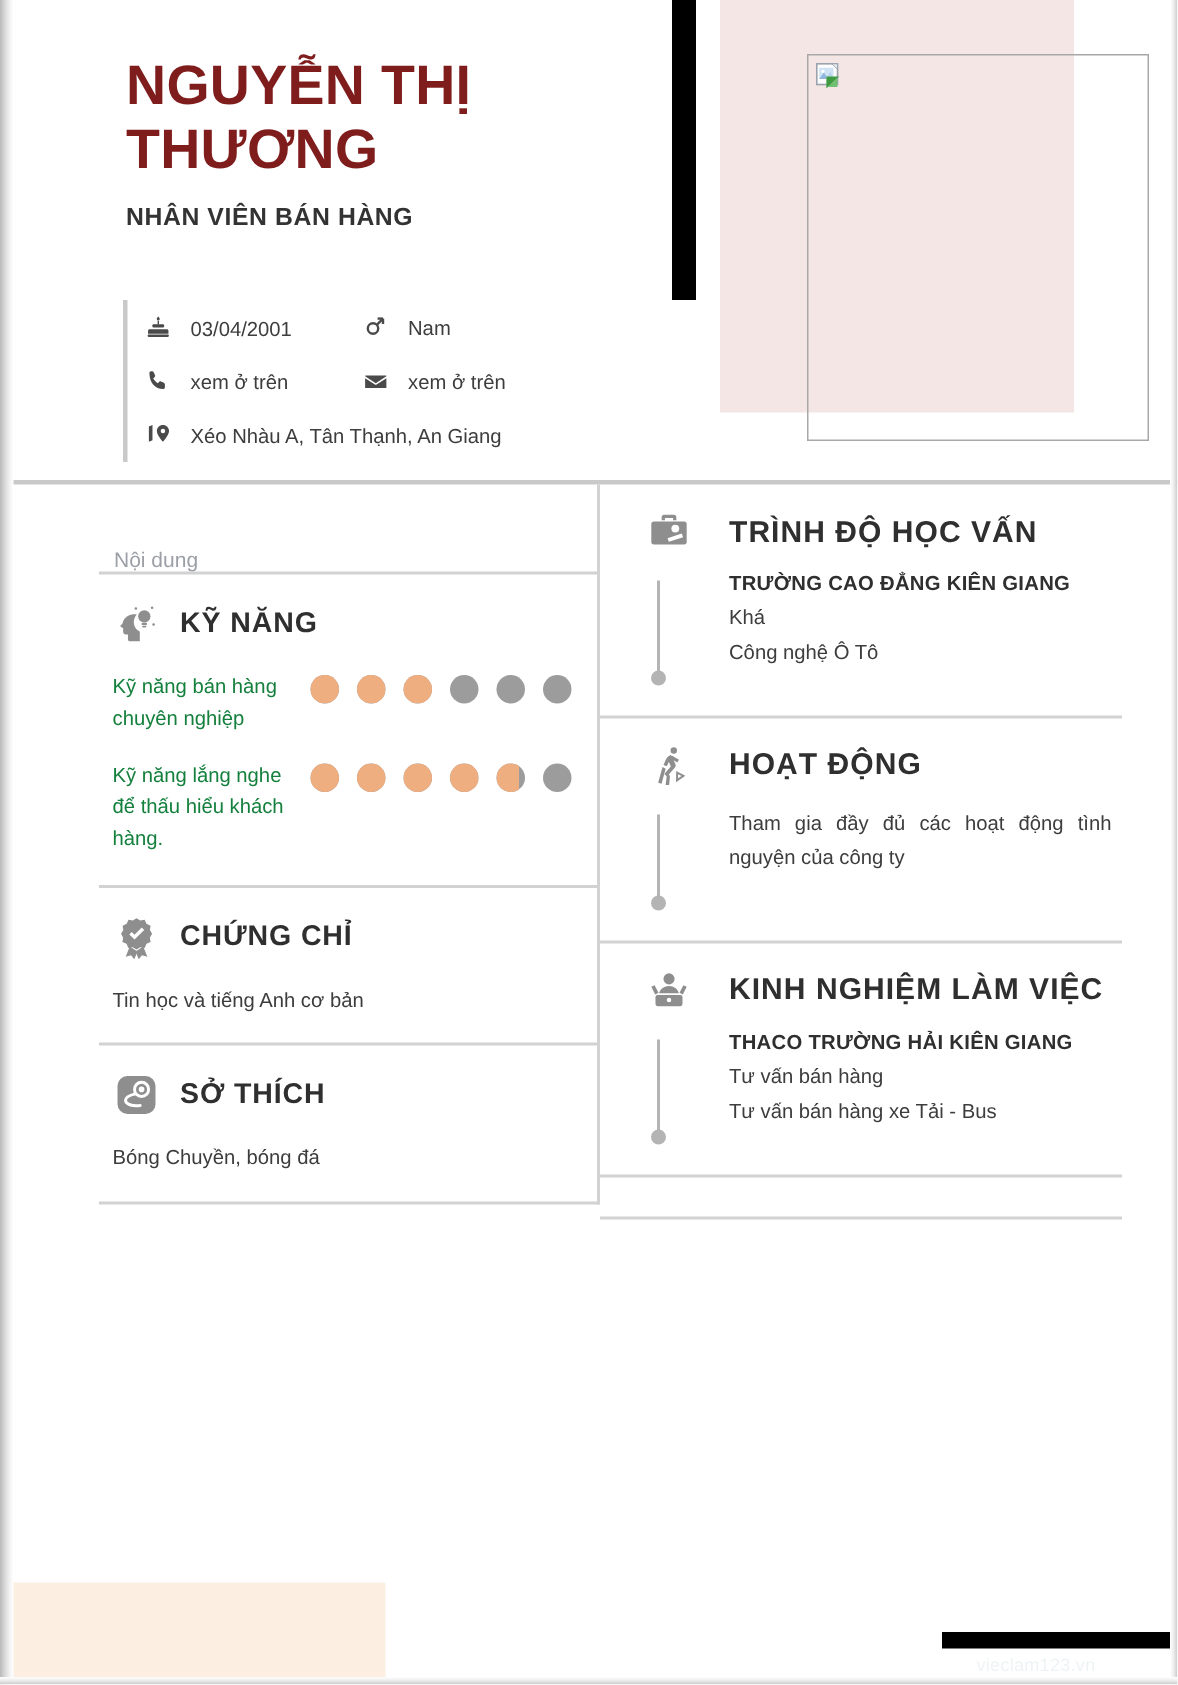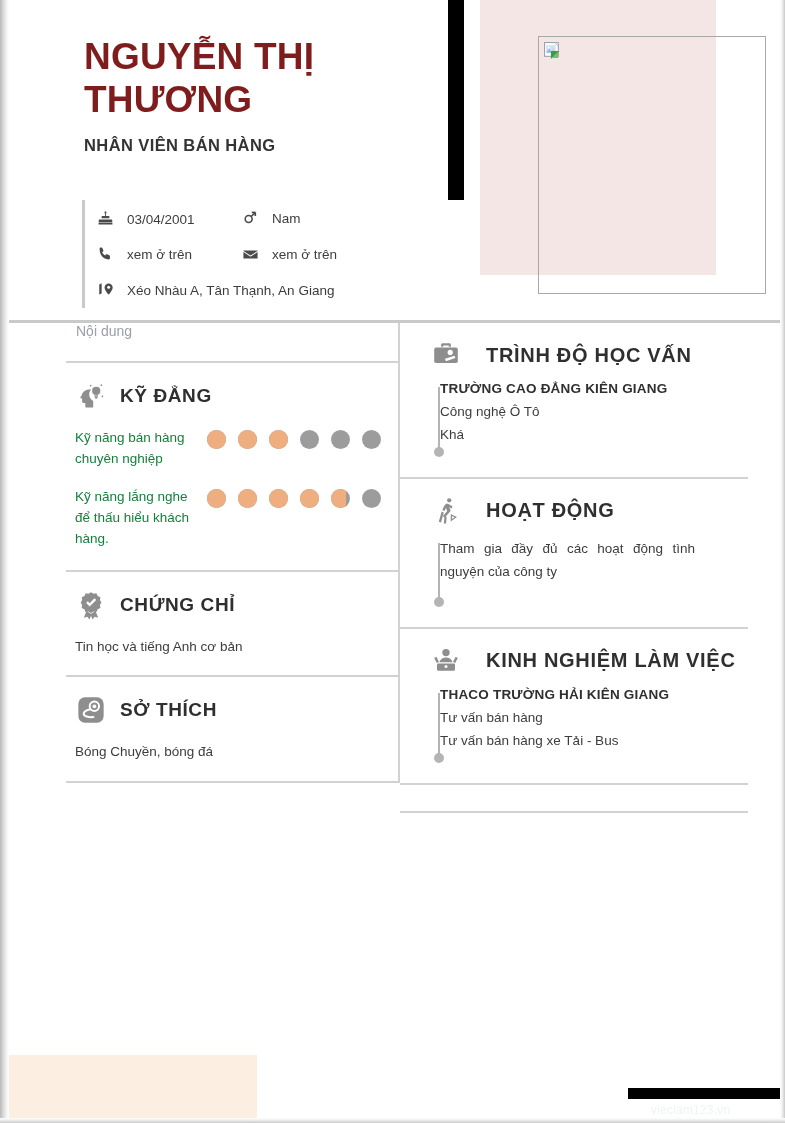--- a/index.html
+++ b/index.html
@@ -161,23 +161,23 @@
   .col-right {
     width: 385px;
     box-sizing: border-box;
     padding: 0;
   }
 
   
   .noidung-row {
     margin: 0 0 0 66px;
     width: 334px;
-    height: 40px;
-    display: flex;
-    align-items: flex-start;
+    height: 60px;
+    display: flex;
+    align-items: flex-end;
     border-bottom: 2px solid #d2d2d2;
     box-sizing: border-box;
   }
   .noidung-text {
     font-size: 14px;
     color: #9b9fa6;
     padding-left: 10px;
   }
 
   .lblock {
@@ -275,21 +275,21 @@
     height: 36px;
     flex: 0 0 36px;
   }
   .rblock .sec-title {
     font-size: 20px;
     letter-spacing: 0.7px;
   }
 
   .timeline-item {
     position: relative;
-    padding-left: 40px;
+    padding-left: 86px;
     padding-bottom: 18px;
     min-height: 60px;
   }
   .tl-line {
     position: absolute;
     left: 38px;
     top: 6px;
     bottom: 14px;
     width: 2px;
     background: #b4b4b4;
@@ -463,21 +463,21 @@
             <svg width="32" height="32" viewBox="0 0 32 32" fill="currentColor">
               <path d="M14.2 9.5c-3.6 0-6.6 2.4-7.4 5.6-.2.9-.9 1.3-1.3 1.8-.4.5-.2 1.1.4 1.3l1.2.4v2.6c0 1 .8 1.8 1.8 1.8h1.4v3.4c0 .6.5 1.1 1.1 1.1h6.8V21c-2.4-1.2-4-3.6-4-6.4 0-1.9.8-3.7 2-5-.6-.1-1.3-.1-2-.1z"></path>
               <circle cx="21.2" cy="10.9" r="4.1"></circle>
               <rect x="19.4" y="15.2" width="3.6" height="1.5" rx="0.5"></rect>
               <rect x="19.8" y="17.1" width="2.8" height="1.3" rx="0.5"></rect>
               <circle cx="15.6" cy="5.6" r="0.85"></circle>
               <circle cx="26.4" cy="5.2" r="0.85"></circle>
               <circle cx="27.4" cy="16.3" r="0.85"></circle>
             </svg>
           </span>
-          <span class="sec-title">KỸ ĐẲNG</span>
+          <span class="sec-title">KỸ NĂNG</span>
         </div>
 
         <div class="skill-row">
           <div class="skill-name">Kỹ năng bán hàng chuyên nghiệp</div>
           <div class="dots">
               <span class="dot" style="background: rgb(156, 156, 156);">
                 <span class="fill" style="width: 100%; background: rgb(238, 174, 128);"></span>
               </span>
               <span class="dot" style="background: rgb(156, 156, 156);">
                 <span class="fill" style="width: 100%; background: rgb(238, 174, 128);"></span>
@@ -557,22 +557,22 @@
               <circle cx="20.2" cy="13.4" r="2.6" fill="#ffffff"></circle>
               <path d="M15 19.8l9.5-3.1.9 2.4-9.5 3.1z" fill="#ffffff"></path>
             </svg>
           </span>
           <span class="sec-title">TRÌNH ĐỘ HỌC VẤN</span>
         </div>
         <div class="timeline-item">
           <span class="tl-line"></span>
           <span class="tl-dot"></span>
           <div class="tl-org">TRƯỜNG CAO ĐẲNG KIÊN GIANG</div>
+          <div class="tl-line-text">Khá</div>
           <div class="tl-line-text">Công nghệ Ô Tô</div>
-          <div class="tl-line-text">Khá</div>
         </div>
       </div>
 
       <div class="rblock">
         <div class="sec-head">
           <span class="sec-icon">
             <svg width="30" height="30" viewBox="0 0 32 32" fill="currentColor">
               <circle cx="19.4" cy="4.6" r="2.3"></circle>
               <path d="M17.6 7.6c-1.6.5-3 1.7-3.7 3.3l-1.8 4 2.3 1 1.5-3.2 1.4 3.3-4.6 5.4 1.9 1.7 5.6-6.4c.6-.7.7-1.7.3-2.5l-1.2-2.6 2.6 1.6 1.2-2-4-2.4c-.5-.3-1-.4-1.5-.2z"></path>
               <path d="M11.4 16.4l-3.1 11.2 2.4.6 2.9-10.6z"></path>

